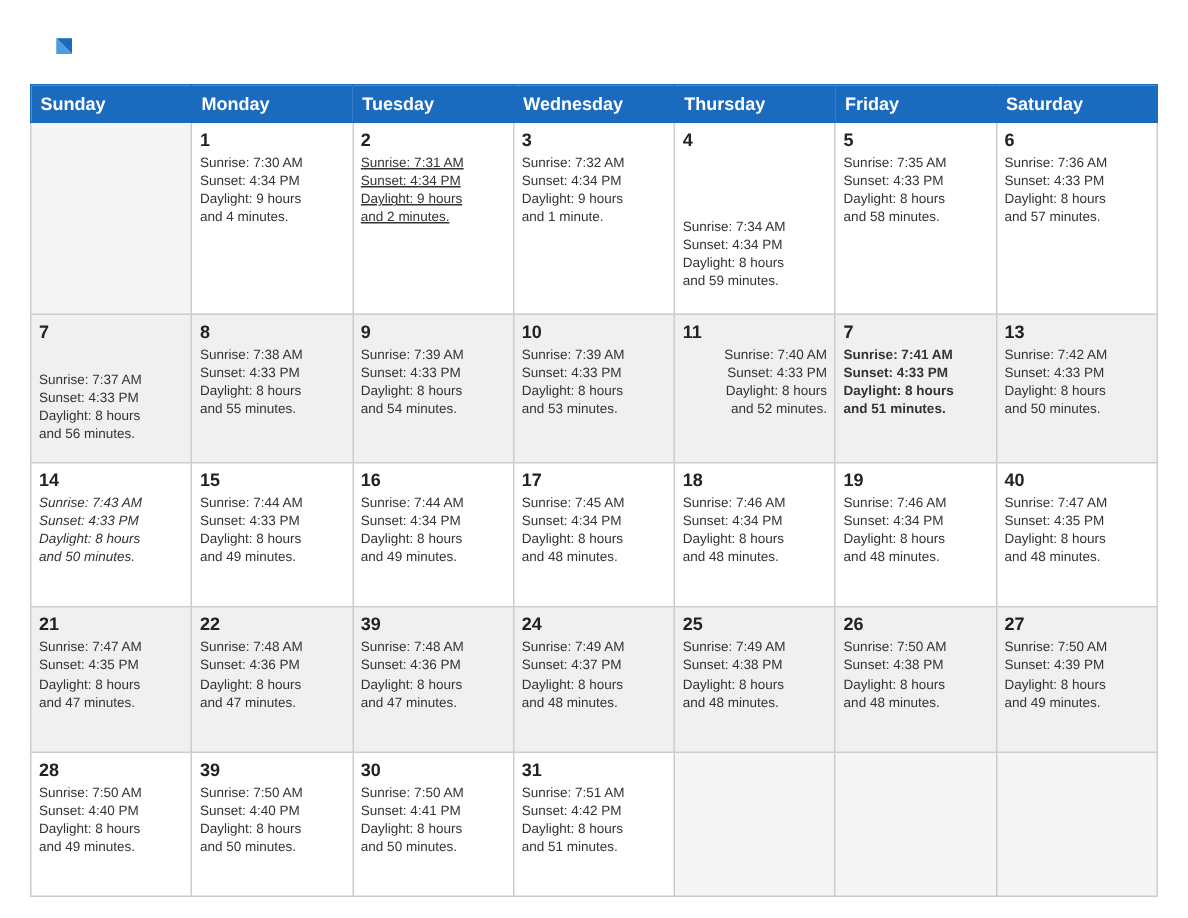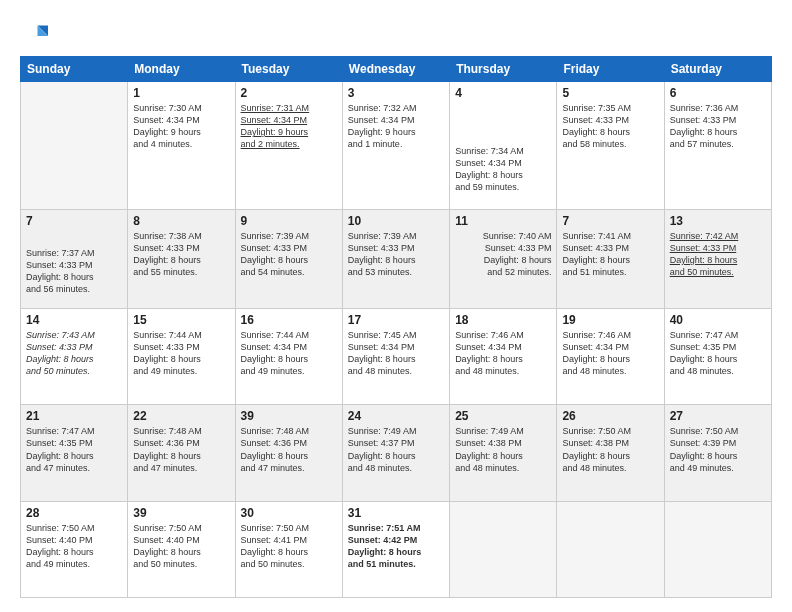--- a/index.html
+++ b/index.html
@@ -216,28 +216,28 @@
           </td>
           <td>
             <span class="day-num">11</span>
             <div class="cell-text" style="white-space: pre-line; text-align: right;">Sunrise: 7:40 AM
 Sunset: 4:33 PM
 Daylight: 8 hours
 and 52 minutes.</div>
           </td>
           <td>
             <span class="day-num">7</span>
-            <div class="cell-text" style="white-space: pre-line;">Sunrise: 7:41 AM
+            <div class="cell-text" style="white-space: pre-line; font-weight: bold;">Sunrise: 7:41 AM
 Sunset: 4:33 PM
 Daylight: 8 hours
 and 51 minutes.</div>
           </td>
           <td>
             <span class="day-num">13</span>
-            <div class="cell-text" style="white-space: pre-line; text-decoration: underline;">Sunrise: 7:42 AM
+            <div class="cell-text" style="white-space: pre-line;">Sunrise: 7:42 AM
 Sunset: 4:33 PM
 Daylight: 8 hours
 and 50 minutes.</div>
           </td>
         </tr>
         <tr>
           <td>
             <span class="day-num">14</span>
             <div class="cell-text" style="white-space: pre-line; font-style: italic;">Sunrise: 7:43 AM
 Sunset: 4:33 PM
@@ -355,21 +355,21 @@
           </td>
           <td>
             <span class="day-num">30</span>
             <div class="cell-text" style="white-space: pre-line;">Sunrise: 7:50 AM
 Sunset: 4:41 PM
 Daylight: 8 hours
 and 50 minutes.</div>
           </td>
           <td>
             <span class="day-num">31</span>
-            <div class="cell-text" style="white-space: pre-line; font-weight: bold;">Sunrise: 7:51 AM
+            <div class="cell-text" style="white-space: pre-line;">Sunrise: 7:51 AM
 Sunset: 4:42 PM
 Daylight: 8 hours
 and 51 minutes.</div>
           </td>
           <td class="empty"></td>
           <td class="empty"></td>
           <td class="empty"></td>
         </tr>
       </tbody>
   </table>

